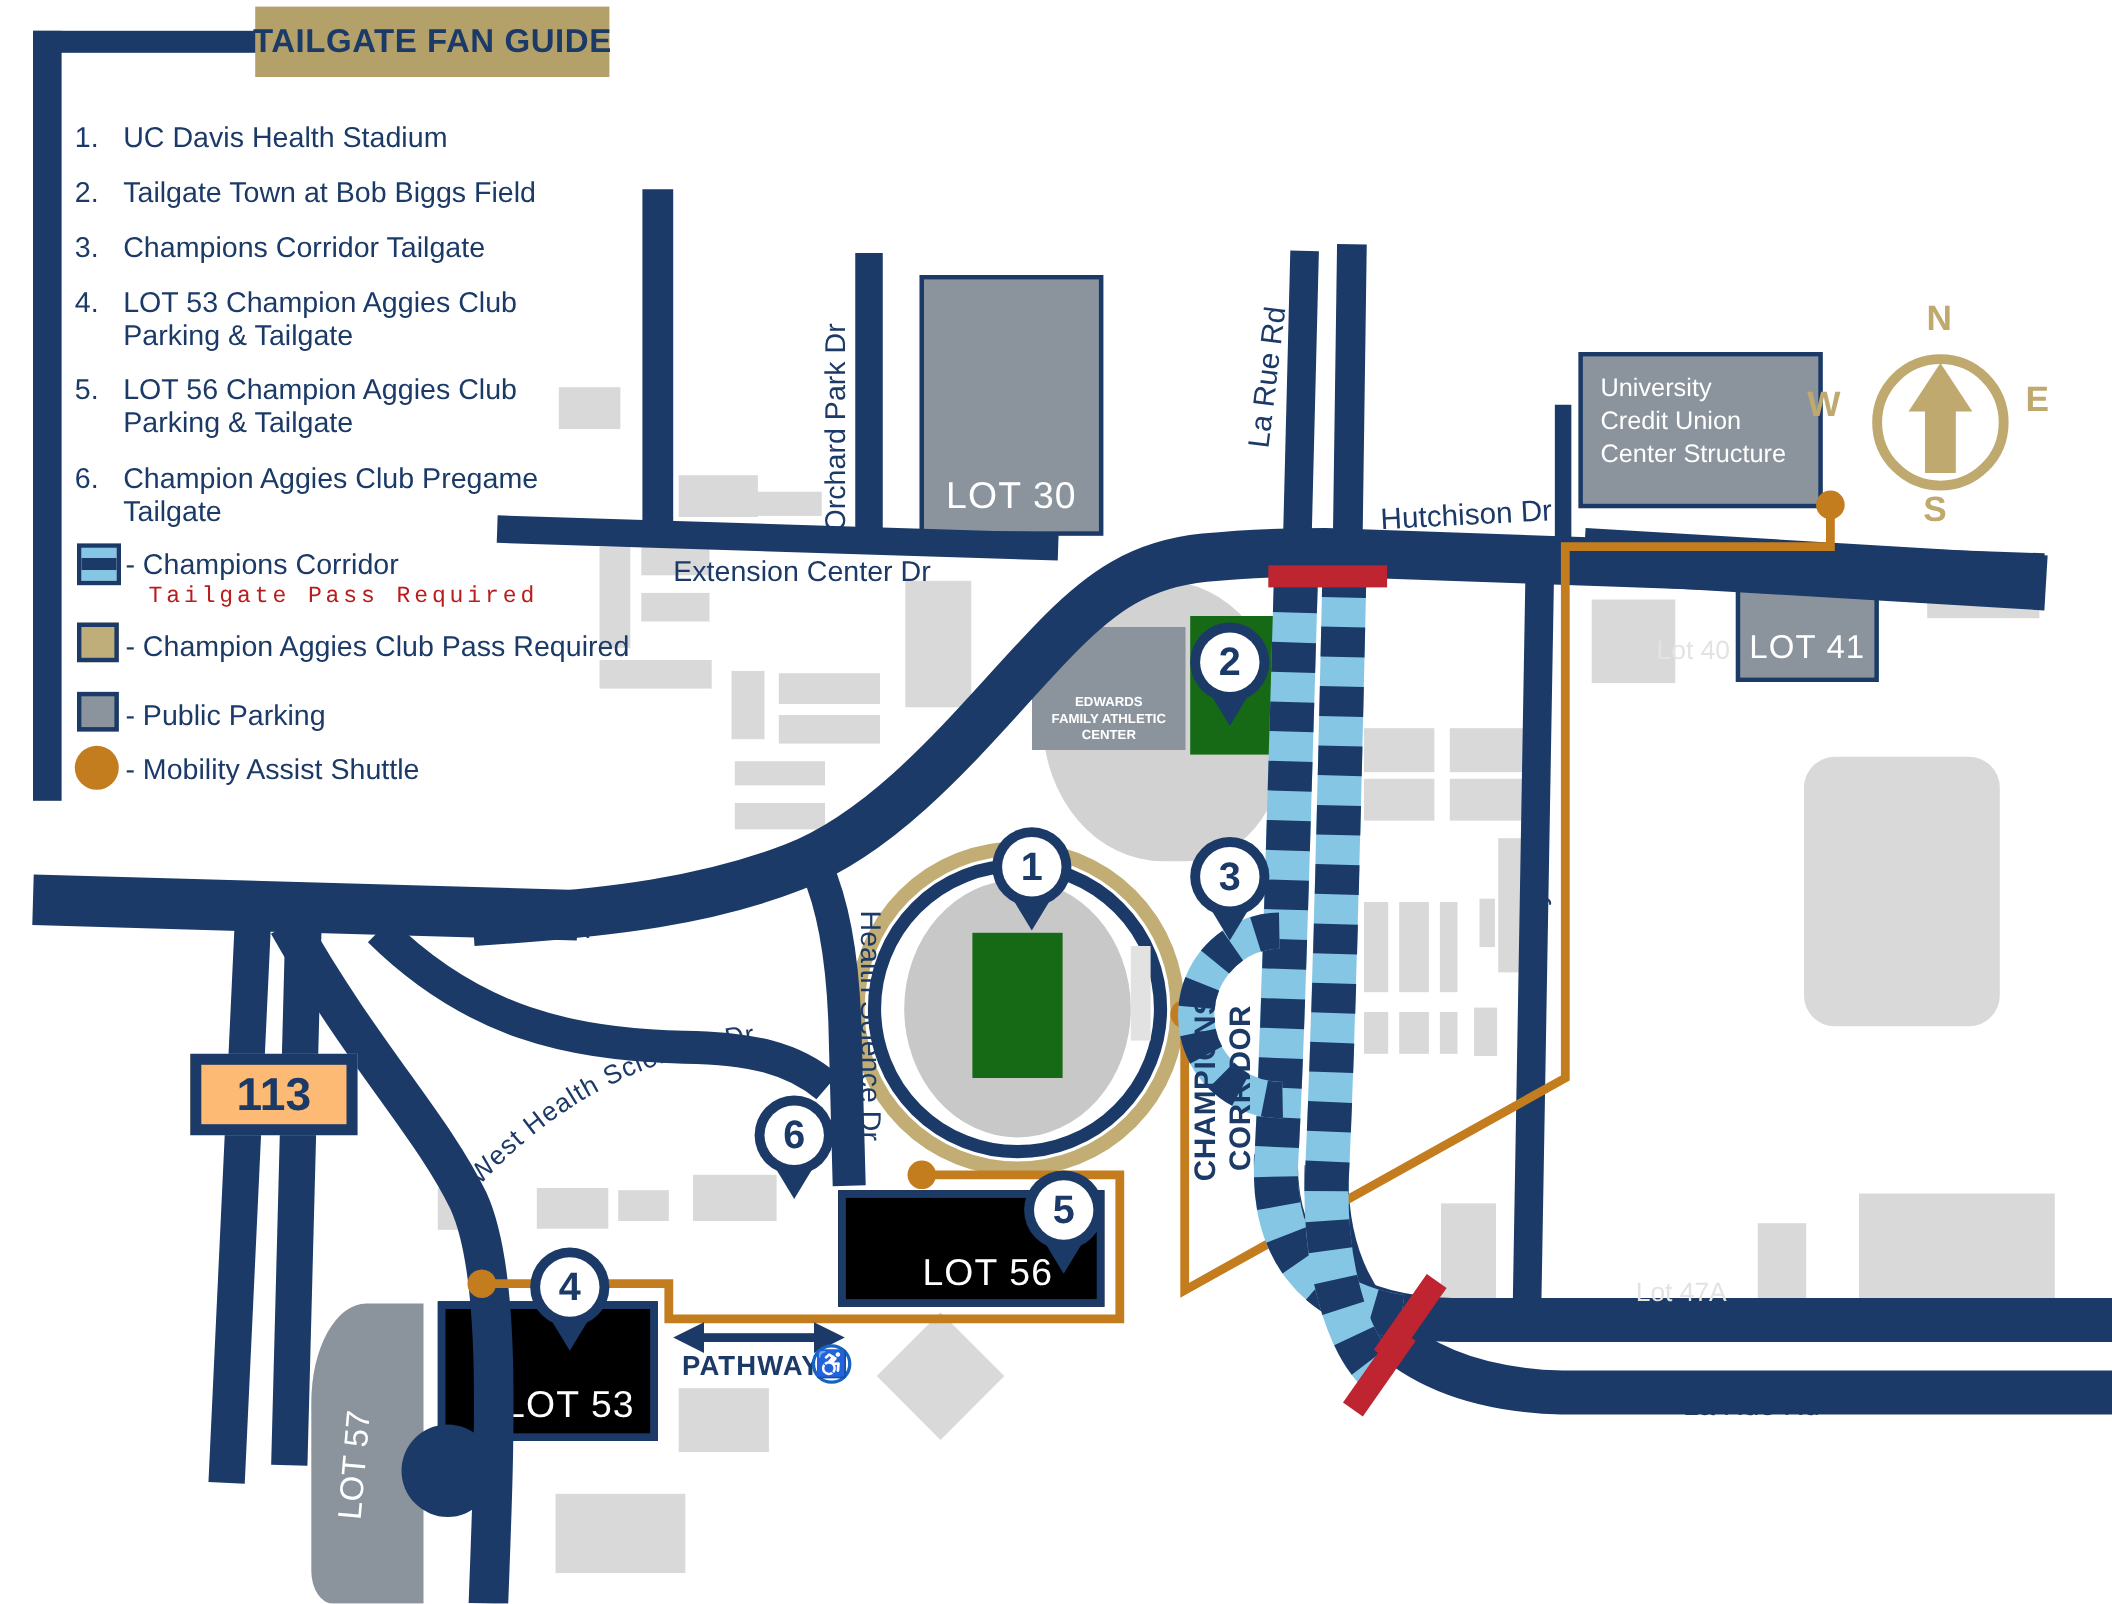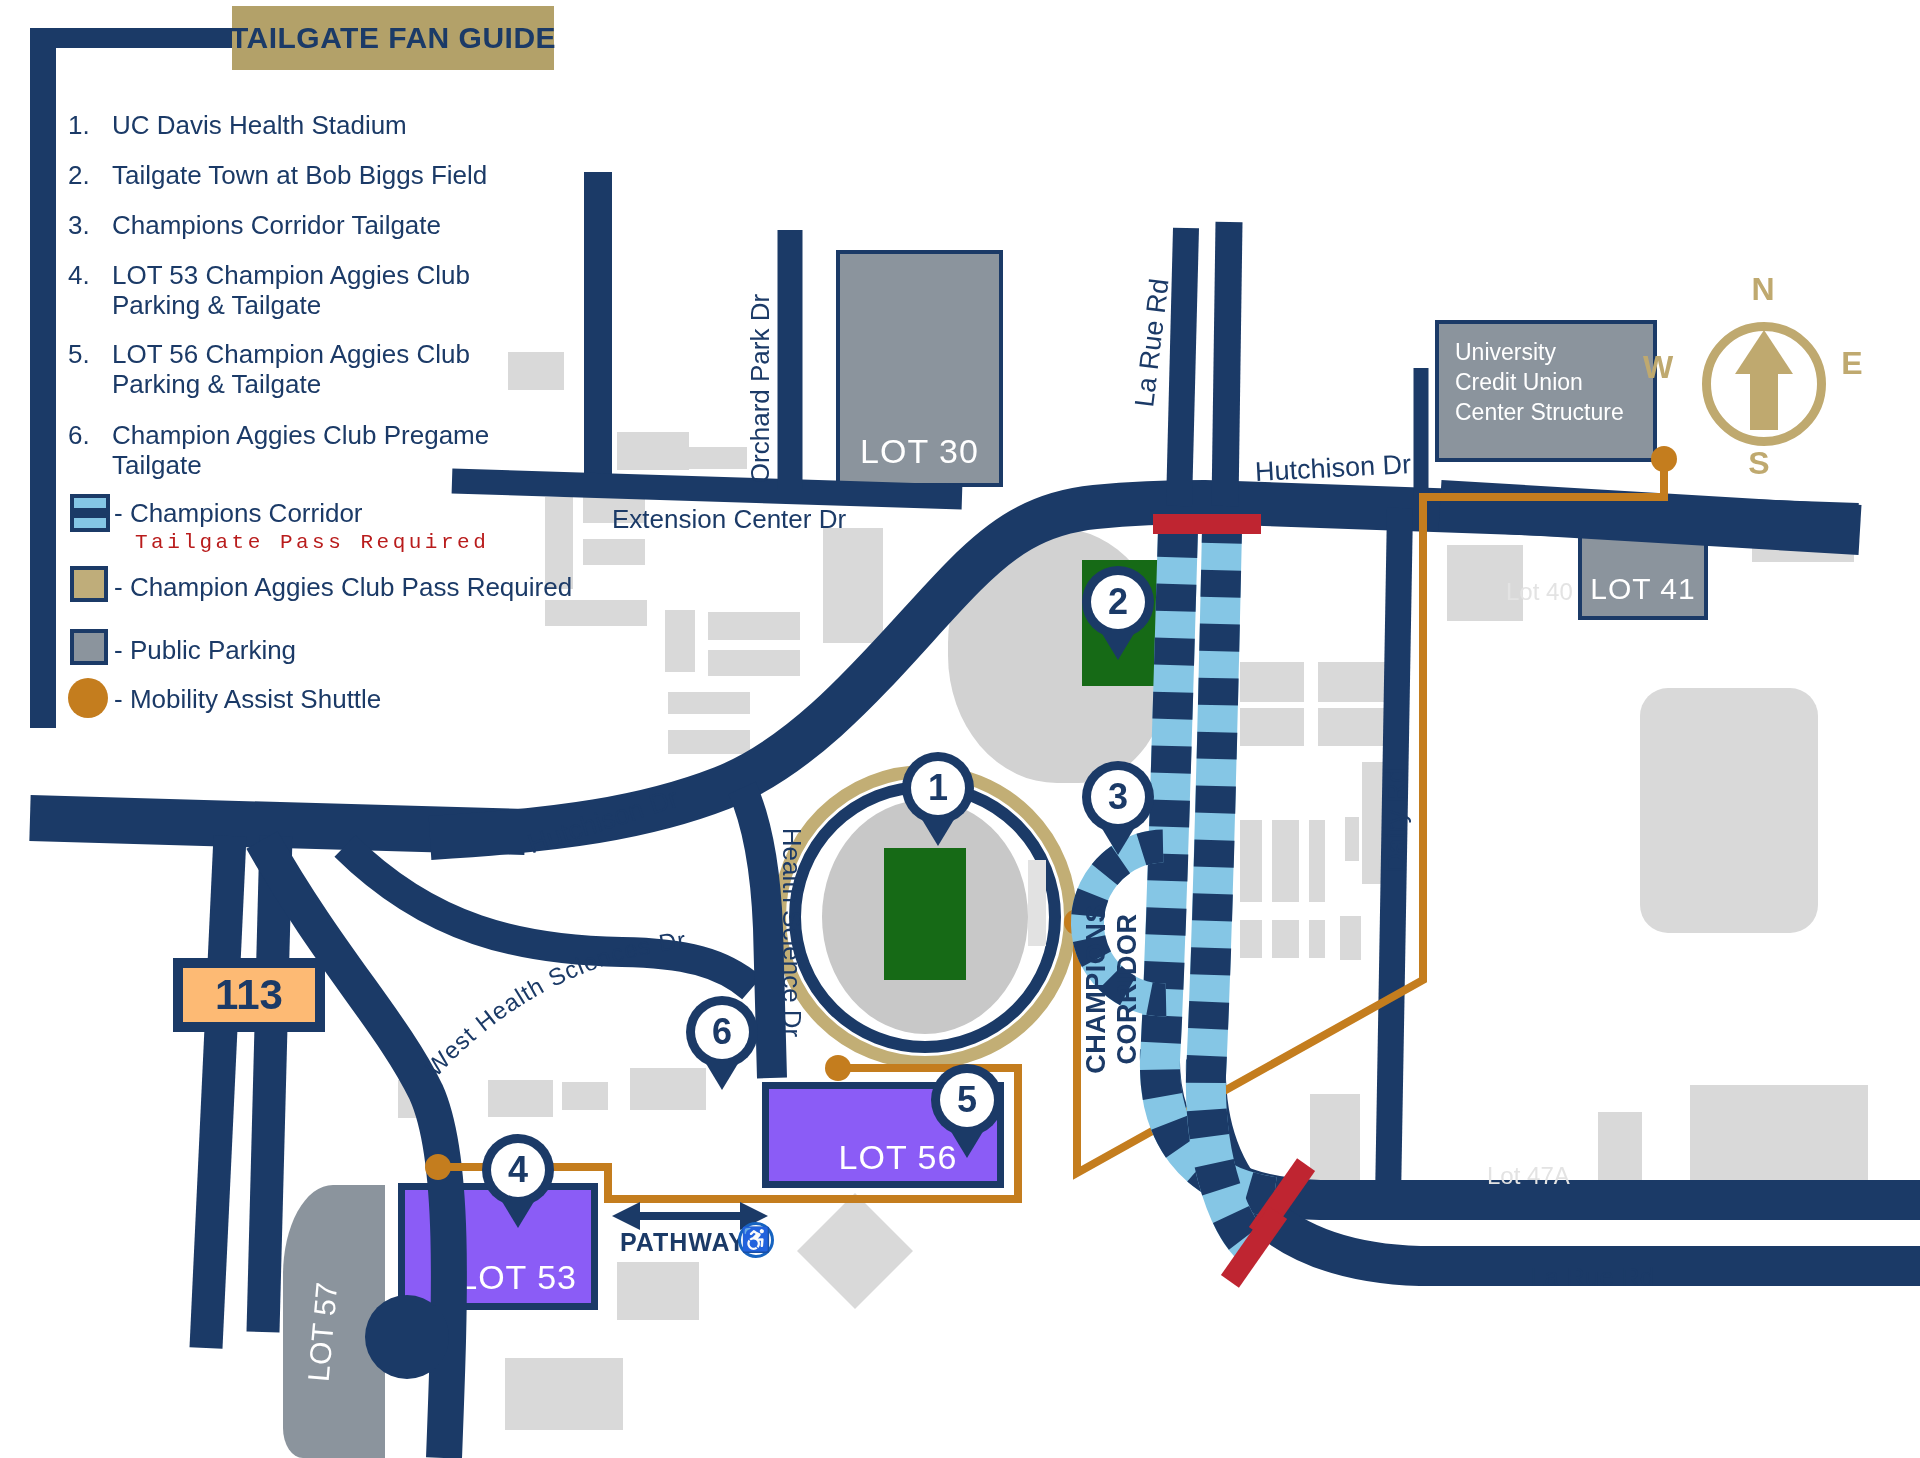--- a/index.html
+++ b/index.html
@@ -2,21 +2,21 @@
 <html><head>
 <meta charset="utf-8">
 <style>
   html,body{margin:0;padding:0;background:#fff;}
   .stage{position:relative;width:1920px;height:1458px;overflow:hidden;background:#fff;
          font-family:"Liberation Sans",sans-serif;}
   
   .bldg{position:absolute;background:#d9d9d9;}
   .blob{position:absolute;background:#d2d2d2;}
   
-  .lot-tan{position:absolute;background:#8b5cf6;border:7px solid #1b3a67;box-sizing:border-box;
+  .lot-tan{position:absolute;background:#000000;border:7px solid #1b3a67;box-sizing:border-box;
            display:flex;align-items:flex-end;}
   .lot-gray{position:absolute;background:#8b949d;border:4px solid #1b3a67;box-sizing:border-box;}
   .lot-label{color:#fff;font-size:34px;letter-spacing:1px;}
   
   svg.roads{position:absolute;left:0;top:0;}
   
   .rlabel{position:absolute;color:#1b3a67;font-weight:500;white-space:nowrap;}
   .faint{color:#e3e3e3;}
   
   .pin{position:absolute;width:72px;height:72px;border-radius:50%;background:#1b3a67;z-index:30;}
@@ -122,20 +122,25 @@
   <div style="position:absolute;left:283px;top:1185px;width:102px;height:273px;background:#8b949d;border-radius:50px 0 0 20px / 90px 0 0 30px;"></div>
   <div class="rlabel" style="left:268px;top:1315px;width:110px;text-align:center;transform:rotate(-85deg);color:#fff;font-size:30px;">LOT 57</div>
 
   <div class="lot-tan" style="left:398px;top:1183px;width:200px;height:127px;justify-content:flex-end;padding:0 14px 6px 0;">
     <span class="lot-label">LOT 53</span>
   </div>
   <div class="lot-tan" style="left:762px;top:1082px;width:242px;height:106px;justify-content:center;padding-left:30px;padding-bottom:4px;">
     <span class="lot-label">LOT 56</span>
   </div>
 
+  <div class="edwards">
+    <div>EDWARDS</div>
+    <div>FAMILY ATHLETIC</div>
+    <div>CENTER</div>
+  </div>
 
   <div style="position:absolute;left:1082px;top:560px;width:76px;height:126px;background:#166a16;"></div>
 
   <div style="position:absolute;left:773px;top:765px;width:304px;height:304px;border:13px solid #c2ae75;border-radius:50%;box-sizing:border-box;"></div>
   <div style="position:absolute;left:789px;top:781px;width:272px;height:272px;border:12px solid #1b3a67;border-radius:50%;box-sizing:border-box;"></div>
   <div style="position:absolute;left:822px;top:800px;width:206px;height:234px;background:#c8c8c8;border-radius:50%;"></div>
   <div style="position:absolute;left:1028px;top:860px;width:18px;height:86px;background:#e2e2e2;"></div>
   <div style="position:absolute;left:884px;top:848px;width:82px;height:132px;background:#166a16;"></div>
 
   <svg class="roads" width="1920" height="1458" viewBox="0 0 1920 1458">

